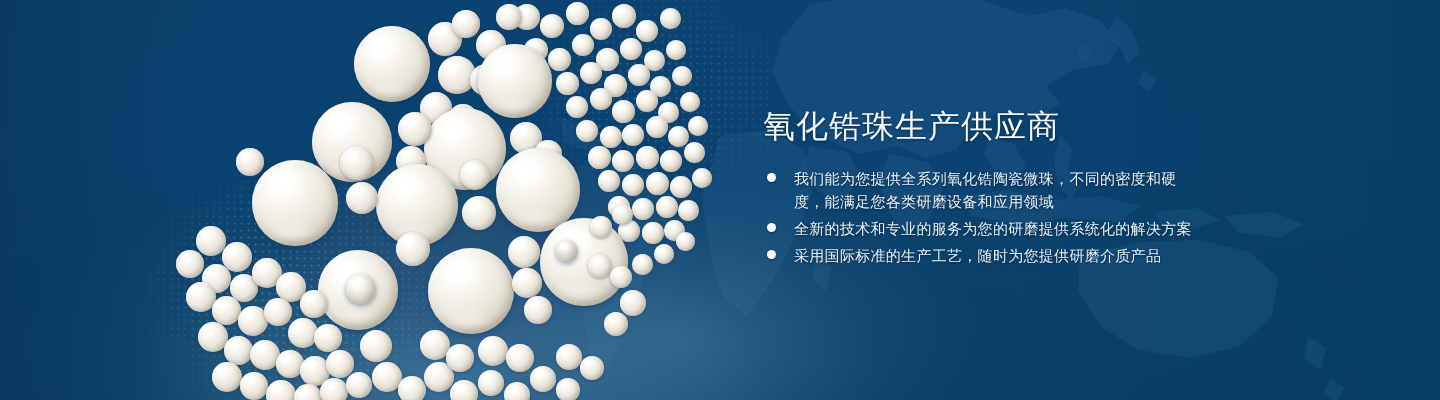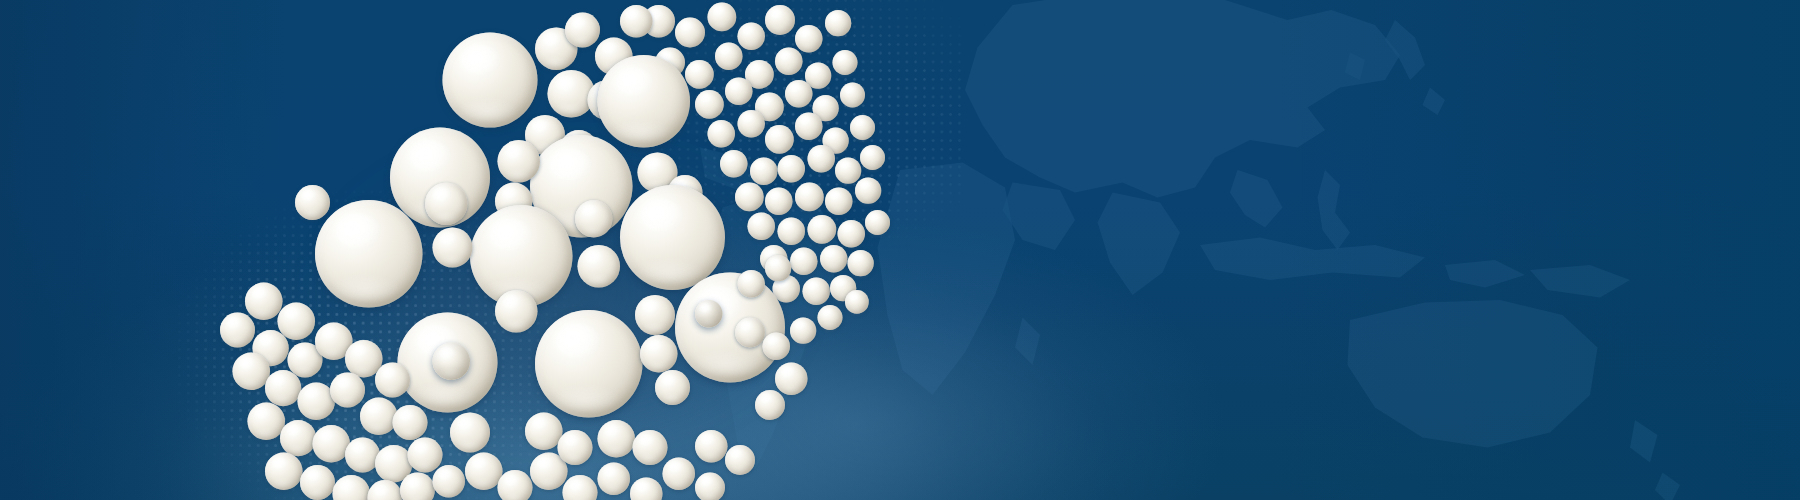--- a/index.html
+++ b/index.html
@@ -379,16 +379,35 @@
     <div class="bead sm" style="left:632px;top:254px;width:21px;height:21px;"></div>
     <div class="bead sm" style="left:654px;top:244px;width:20px;height:20px;"></div>
     <div class="bead sm" style="left:676px;top:232px;width:19px;height:19px;"></div>
 
     <div class="bead sm" style="left:590px;top:216px;width:22px;height:22px;"></div>
     <div class="bead sm" style="left:612px;top:204px;width:21px;height:21px;"></div>
   </div>
 
   <div id="copy">
 
-
+    <h1 id="headline">氧化锆珠生产供应商</h1>
+
+    <div id="bullets">
+
+      <div class="bullet">
+        <span class="bullet-dot"></span>
+        <span class="bullet-text">我们能为您提供全系列氧化锆陶瓷微珠，不同的密度和硬度，能满足您各类研磨设备和应用领域</span>
+      </div>
+
+      <div class="bullet tight">
+        <span class="bullet-dot"></span>
+        <span class="bullet-text">全新的技术和专业的服务为您的研磨提供系统化的解决方案</span>
+      </div>
+
+      <div class="bullet tight">
+        <span class="bullet-dot"></span>
+        <span class="bullet-text">采用国际标准的生产工艺，随时为您提供研磨介质产品</span>
+      </div>
+
+    </div>
   </div>
 
 </div>
 
 </body></html>

